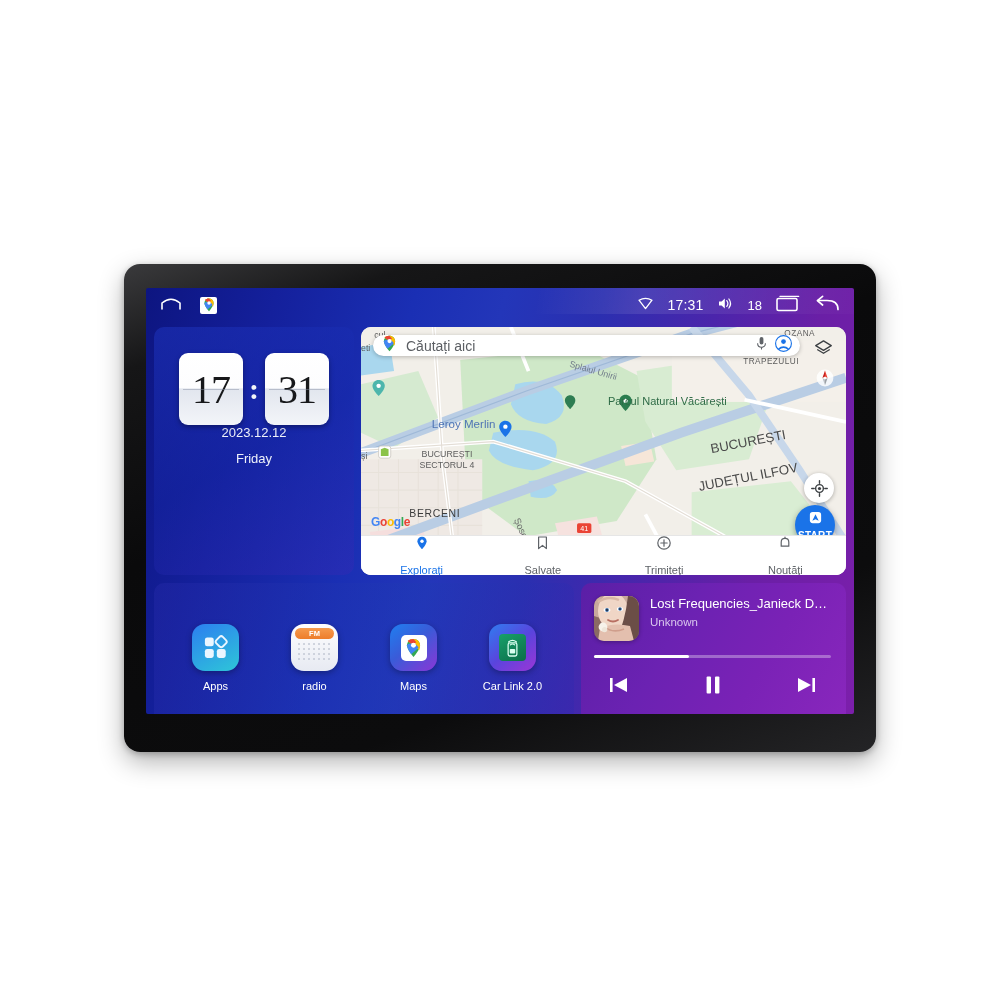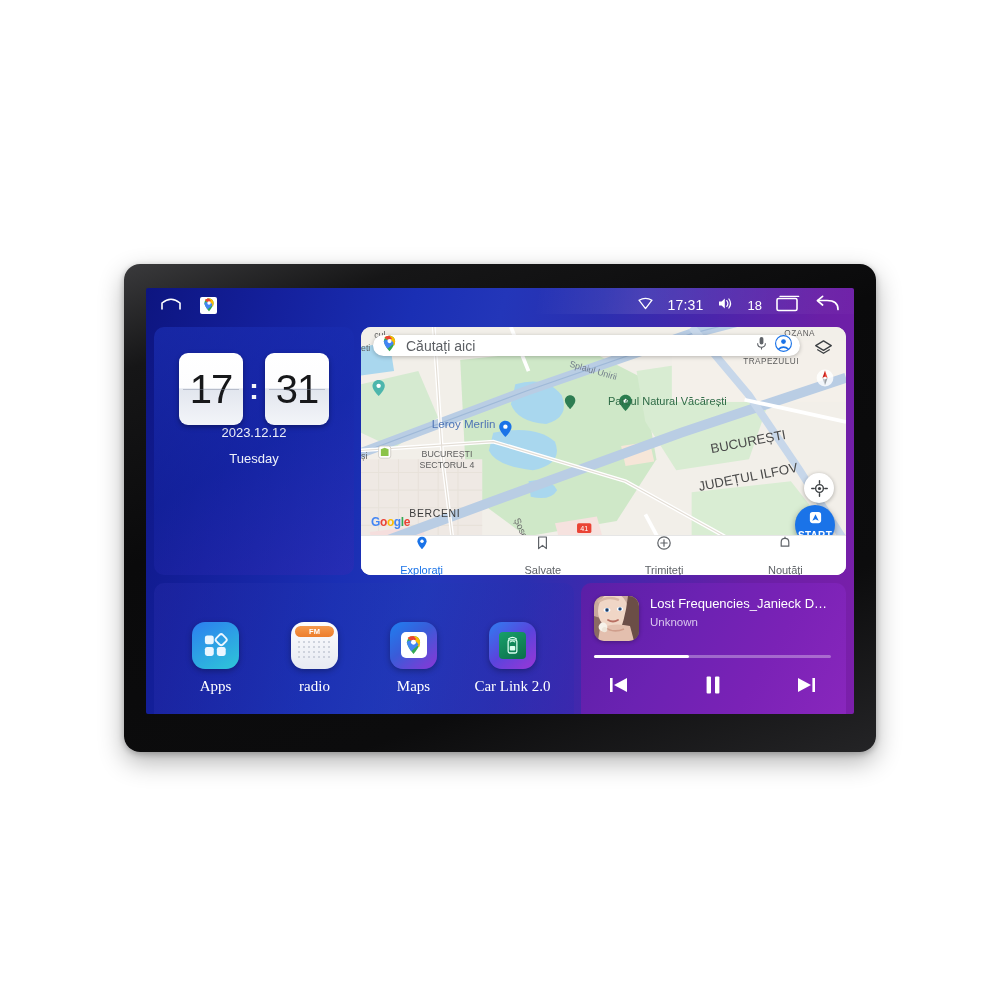--- a/index.html
+++ b/index.html
@@ -48,21 +48,21 @@
   #row-top { display:flex; gap:7px; height:248px; }
   #row-bot { display:flex; gap:7px; height:150px; margin-top:8px; }
 
   
   #clockcard {
     width:200px; flex:0 0 200px;
     background:linear-gradient(150deg, rgba(30,52,190,.55) 0%, rgba(22,40,170,.40) 50%, rgba(60,40,180,.35) 100%);
     display:flex; flex-direction:column; align-items:center; justify-content:flex-start;
     padding-top:26px;
   }
-  .flipwrap { display:flex; align-items:center; gap:4px; }
+  .flipwrap { display:flex; align-items:center; gap:4px;font-family:Liberation Serif, serif; }
   .flipbox {
     width:64px; height:72px; border-radius:9px;
     background:linear-gradient(#ffffff 0%,#fdfdfe 48%,#e2e6ee 50%,#f3f5f9 100%);
     box-shadow:0 2px 5px rgba(0,0,0,.35);
     display:flex; align-items:center; justify-content:center;
     font-size:40px; font-weight:400; color:#17181a; letter-spacing:-1px;
     position:relative;
   }
   .flipbox::after{content:"";position:absolute;left:4px;right:4px;top:50%;height:1px;background:rgba(130,140,160,.45);}
   .flipcolon { color:#f2f4f8; font-size:30px; font-weight:700; padding:0 2px; line-height:1; }
@@ -103,21 +103,21 @@
   #glogo i{font-style:normal;}
 
   
   #appscard {
     flex:1;
     background:linear-gradient(110deg, rgba(38,42,170,.42) 0%, rgba(30,58,180,.32) 55%, rgba(48,40,175,.38) 100%);
     display:flex; align-items:center; justify-content:space-around; padding:0 12px;
   }
   .app { display:flex; flex-direction:column; align-items:center; gap:9px; width:76px; }
   .appicon { width:47px; height:47px; border-radius:13px; display:flex; align-items:center; justify-content:center; box-shadow:0 2px 6px rgba(0,0,0,.3); }
-  .applbl { color:#fff; font-size:15px; white-space:nowrap;font-family:Liberation Serif, serif; }
+  .applbl { color:#fff; font-size:11px; white-space:nowrap; }
 
   
   #musiccard {
     width:265px; flex:0 0 265px; position:relative;
     background:linear-gradient(120deg,#5a1fa6 0%,#6b22b2 35%,#7a22b6 65%,#8a27bd 100%);
     padding:13px 15px 10px 13px;
   }
   #mtop { display:flex; align-items:flex-start; gap:11px; }
   #albumart { width:45px; height:45px; border-radius:10px; overflow:hidden; flex:0 0 45px; box-shadow:0 1px 4px rgba(0,0,0,.3); }
   #mtitle { color:#fff; font-size:13px; white-space:nowrap; overflow:hidden; text-overflow:ellipsis; max-width:185px; }
@@ -184,21 +184,21 @@
 
       <div id="row-top">
 
         <div id="clockcard" class="card">
           <div class="flipwrap">
             <div class="flipbox">17</div>
             <div class="flipcolon">:</div>
             <div class="flipbox">31</div>
           </div>
           <div class="cdate">2023.12.12</div>
-          <div class="cday">Tuesday</div>
+          <div class="cday">Friday</div>
         </div>
 
         <div id="mapscard" class="card">
 
           <svg id="mapimg" viewBox="0 0 440 248" preserveAspectRatio="none">
             <rect width="440" height="248" fill="#f2efe9"></rect>
 
             <path d="M90 30 L200 18 L255 46 L268 120 L232 176 L150 190 L96 150 Z" fill="#cfe8c8"></path>
             <path d="M250 40 L330 28 L372 62 L352 120 L286 130 L258 86 Z" fill="#d8ecd2"></path>
             <path d="M0 52 L52 40 L70 82 L30 110 L0 96 Z" fill="#d5ead0"></path>

